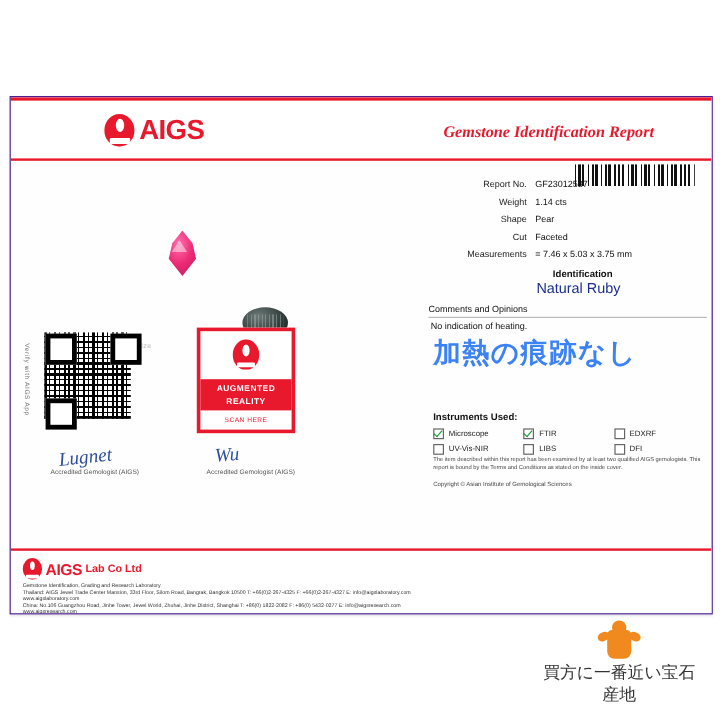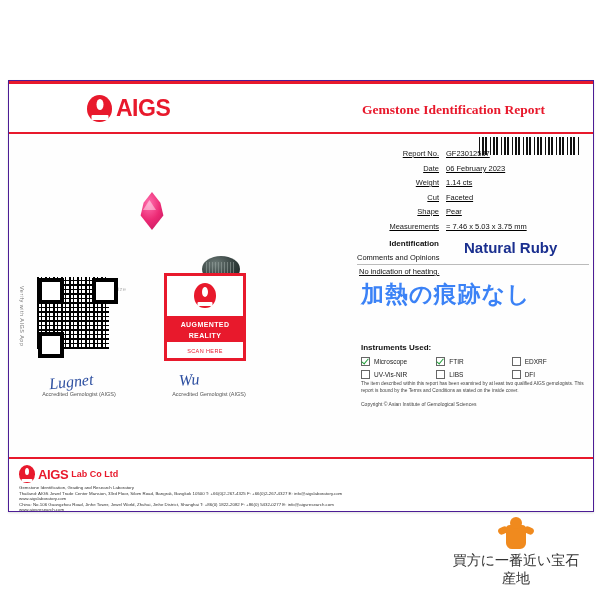--- a/index.html
+++ b/index.html
@@ -38,21 +38,21 @@
     content:"";position:absolute;left:50%;bottom:2px;transform:translateX(-50%);
     width:17px;height:5px;background:#fff;border-radius:1px;
   }
   .aigs-word{
     font-size:23px;font-weight:bold;color:#e8192c;letter-spacing:-.5px;
     font-family:"Liberation Sans", sans-serif;
   }
   .report-title{
     position:absolute;right:48px;top:18px;
     font-size:13.5px;font-weight:bold;color:#e8192c;
-    font-family:"Liberation Serif", serif;
+    font-family:"Liberation Serif", serif;font-style:italic;
   }
 
   
   .barcode{position:absolute;right:14px;top:56px;width:100px;height:18px;
     background:repeating-linear-gradient(90deg,#111 0 1px,#fff 1px 3px,#111 3px 5px,#fff 5px 6px,#111 6px 8px,#fff 8px 11px);}
 
   
   .leftpanel{position:absolute;left:0;top:53px;width:345px;height:320px;}
   .gem{
     position:absolute;left:128px;top:58px;width:30px;height:38px;
@@ -109,31 +109,31 @@
   .sig1{position:absolute;left:40px;top:292px;font-size:16px;color:#2d4fa0;
     font-family:"Liberation Serif", serif;font-style:italic;transform:rotate(-6deg);}
   .sig2{position:absolute;left:170px;top:290px;font-size:16px;color:#2d4fa0;
     font-family:"Liberation Serif", serif;font-style:italic;transform:rotate(-4deg);}
   .sigcap{position:absolute;font-size:5.5px;color:#555;text-align:center;width:110px;}
   .sigcap1{left:15px;top:310px;}
   .sigcap2{left:145px;top:310px;}
 
   
   .fields{position:absolute;left:348px;top:68px;width:232px;}
-  .row{display:flex;align-items:baseline;margin-bottom:5.5px;text-decoration:underline;}
+  .row{display:flex;align-items:baseline;margin-bottom:5.5px;}
   .lbl{width:82px;text-align:right;font-size:7.5px;color:#222;padding-right:7px;}
   .val{font-size:7.5px;color:#111;}
-  .ident-row{display:flex;align-items:flex-start;margin-top:8px;}
+  .ident-row{display:flex;align-items:center;margin-top:8px;flex-direction:column;}
   .ident-lbl{width:82px;text-align:right;font-size:8px;font-weight:bold;color:#111;padding-right:7px;}
-  .ident-val{font-size:15px;font-weight:bold;color:#1a2f8f;margin-left:18px;}
+  .ident-val{font-size:12px;font-weight:normal;color:#1a2f8f;margin-left:18px;}
   .comments{
     position:absolute;left:348px;top:172px;width:232px;font-size:7.5px;color:#111;
     border-bottom:1px solid #bbb;padding-bottom:2px;
   }
-  .noheat{position:absolute;left:350px;top:186px;font-size:7.5px;color:#111;text-decoration:underline;}
+  .noheat{position:absolute;left:350px;top:186px;font-size:7.5px;color:#111;}
   .jp{
     position:absolute;left:352px;top:198px;font-size:23px;font-weight:bold;color:#3b82f6;
     letter-spacing:1px;
   }
 
   
   .instr-title{position:absolute;left:352px;top:262px;font-size:8px;font-weight:bold;color:#111;}
   .instr{position:absolute;left:352px;top:276px;width:226px;}
   .inst-row{display:flex;margin-bottom:4px;}
   .inst{display:flex;align-items:center;width:76px;font-size:6.5px;color:#222;}
@@ -212,34 +212,30 @@
 (AIGS)</div>
     <div class="sigcap sigcap2">Accredited Gemologist
 (AIGS)</div>
 
     <div class="fields">
       <div class="row">
         <div class="lbl">Report No.</div>
         <div class="val">GF23012537</div>
       </div>
       <div class="row">
-        <div class="lbl">Date</div>
-        <div class="val">06 February 2023</div>
-      </div>
-      <div class="row">
         <div class="lbl">Weight</div>
         <div class="val">1.14 cts</div>
       </div>
       <div class="row">
+        <div class="lbl">Shape</div>
+        <div class="val">Pear</div>
+      </div>
+      <div class="row">
         <div class="lbl">Cut</div>
         <div class="val">Faceted</div>
-      </div>
-      <div class="row">
-        <div class="lbl">Shape</div>
-        <div class="val">Pear</div>
       </div>
       <div class="row">
         <div class="lbl">Measurements</div>
         <div class="val">= 7.46 x 5.03 x 3.75 mm</div>
       </div>
       <div class="ident-row">
         <div class="ident-lbl">Identification</div>
         <div class="ident-val">Natural Ruby</div>
       </div>
     </div>

